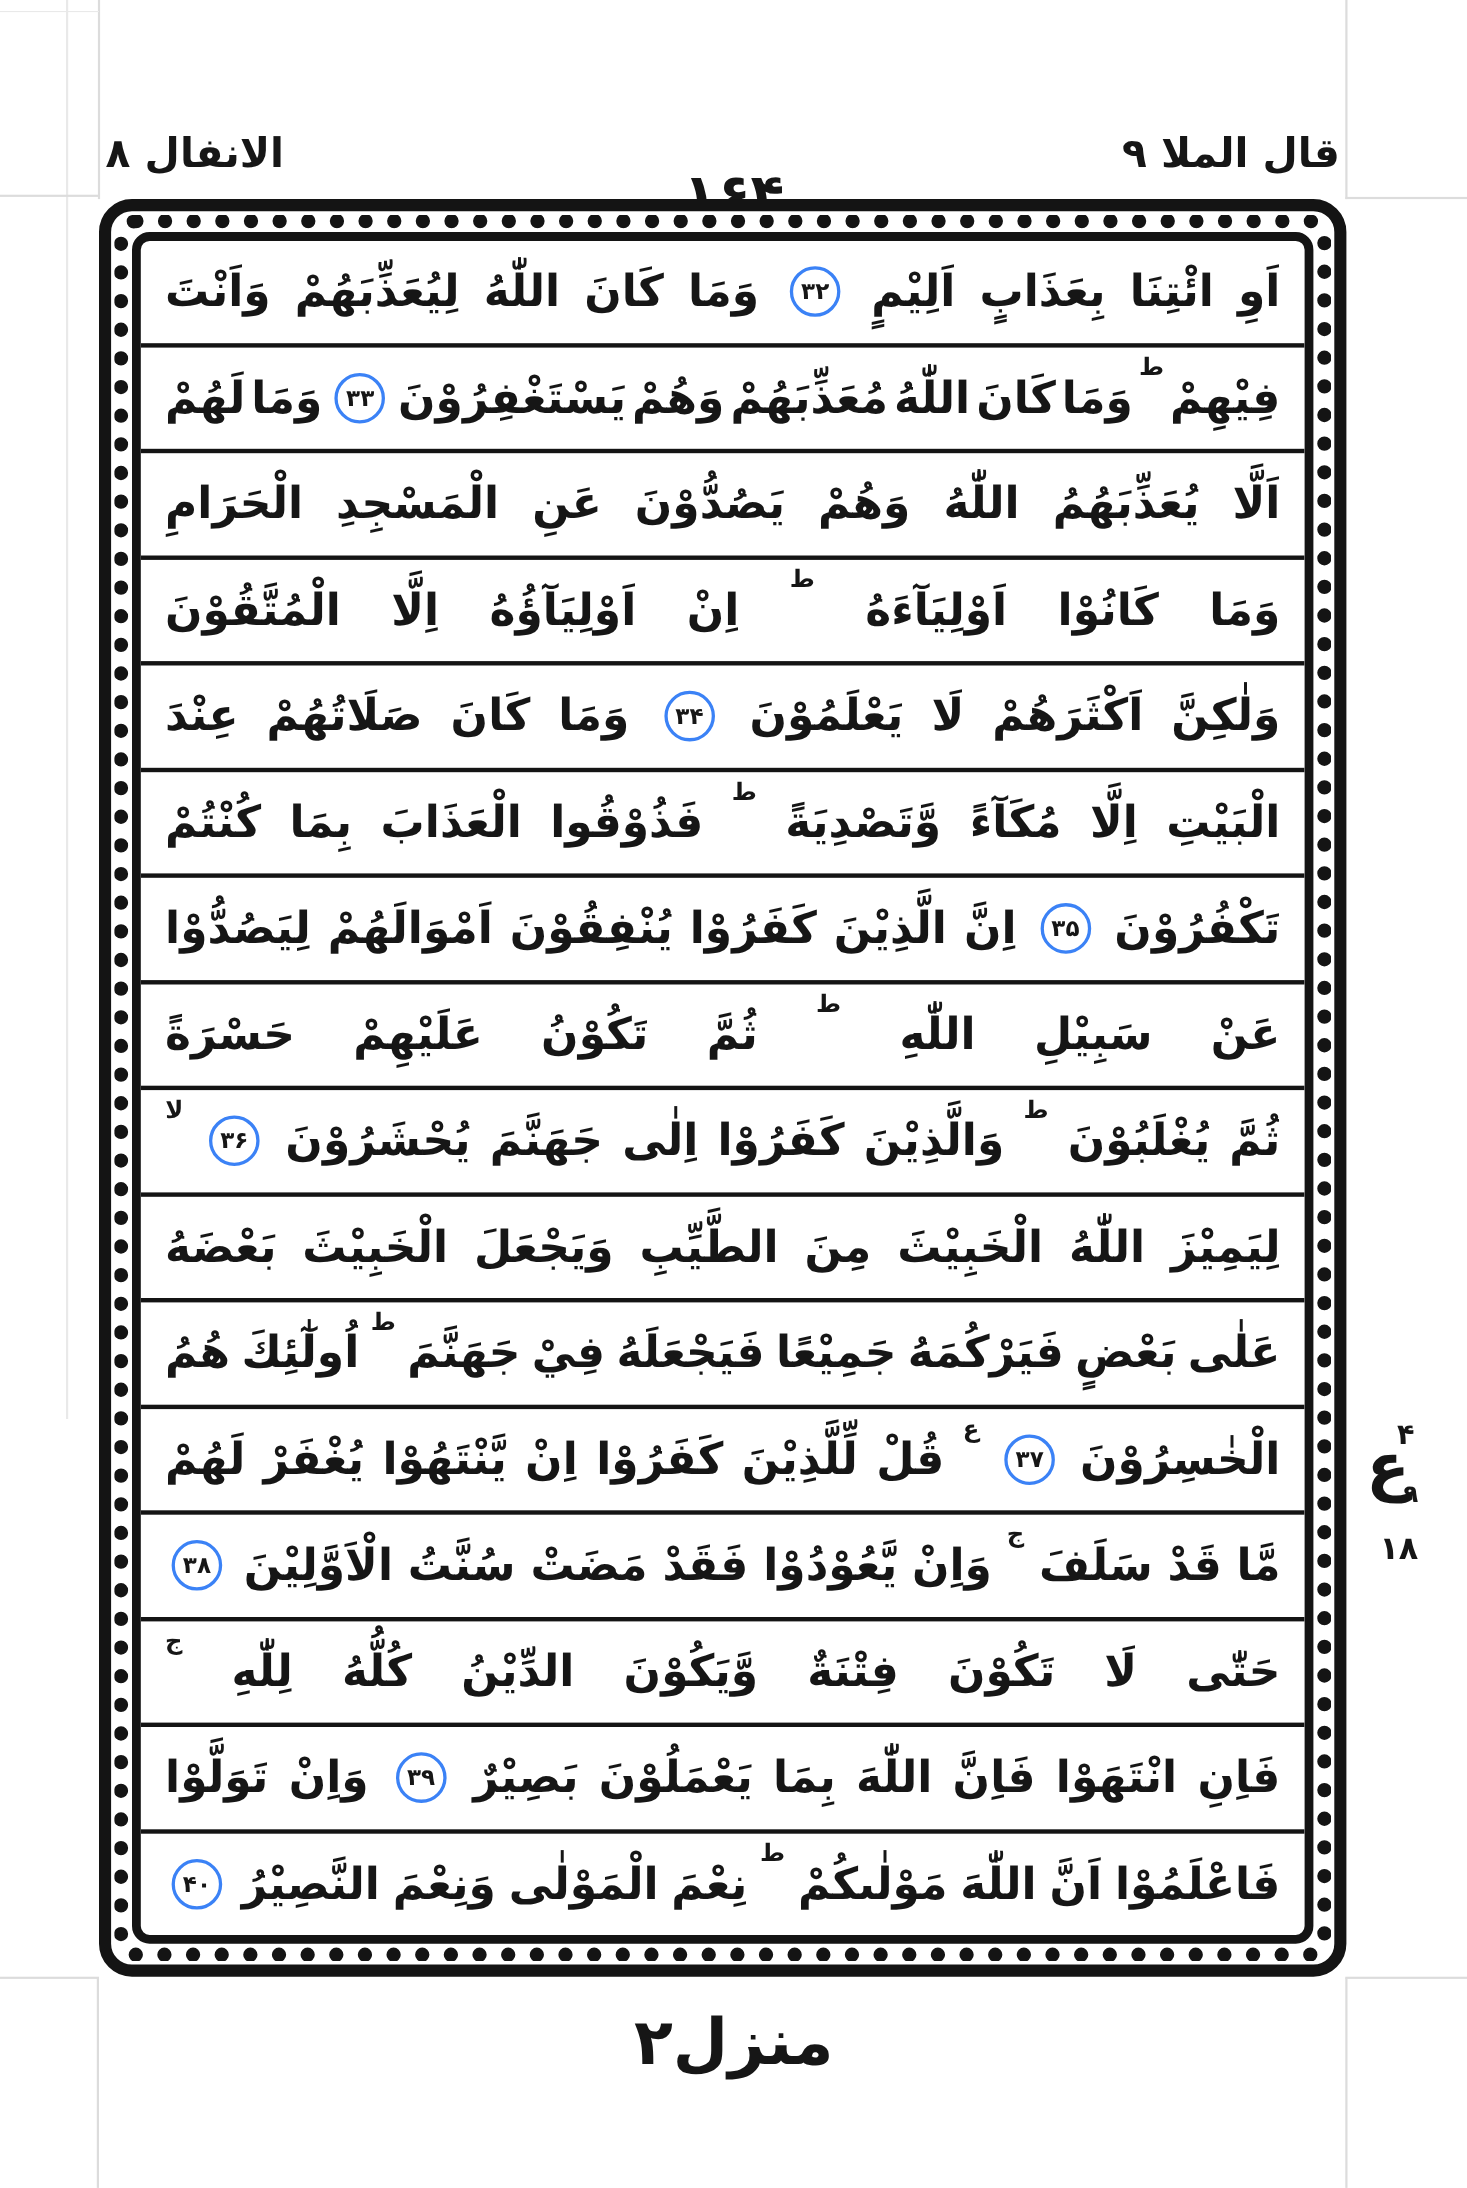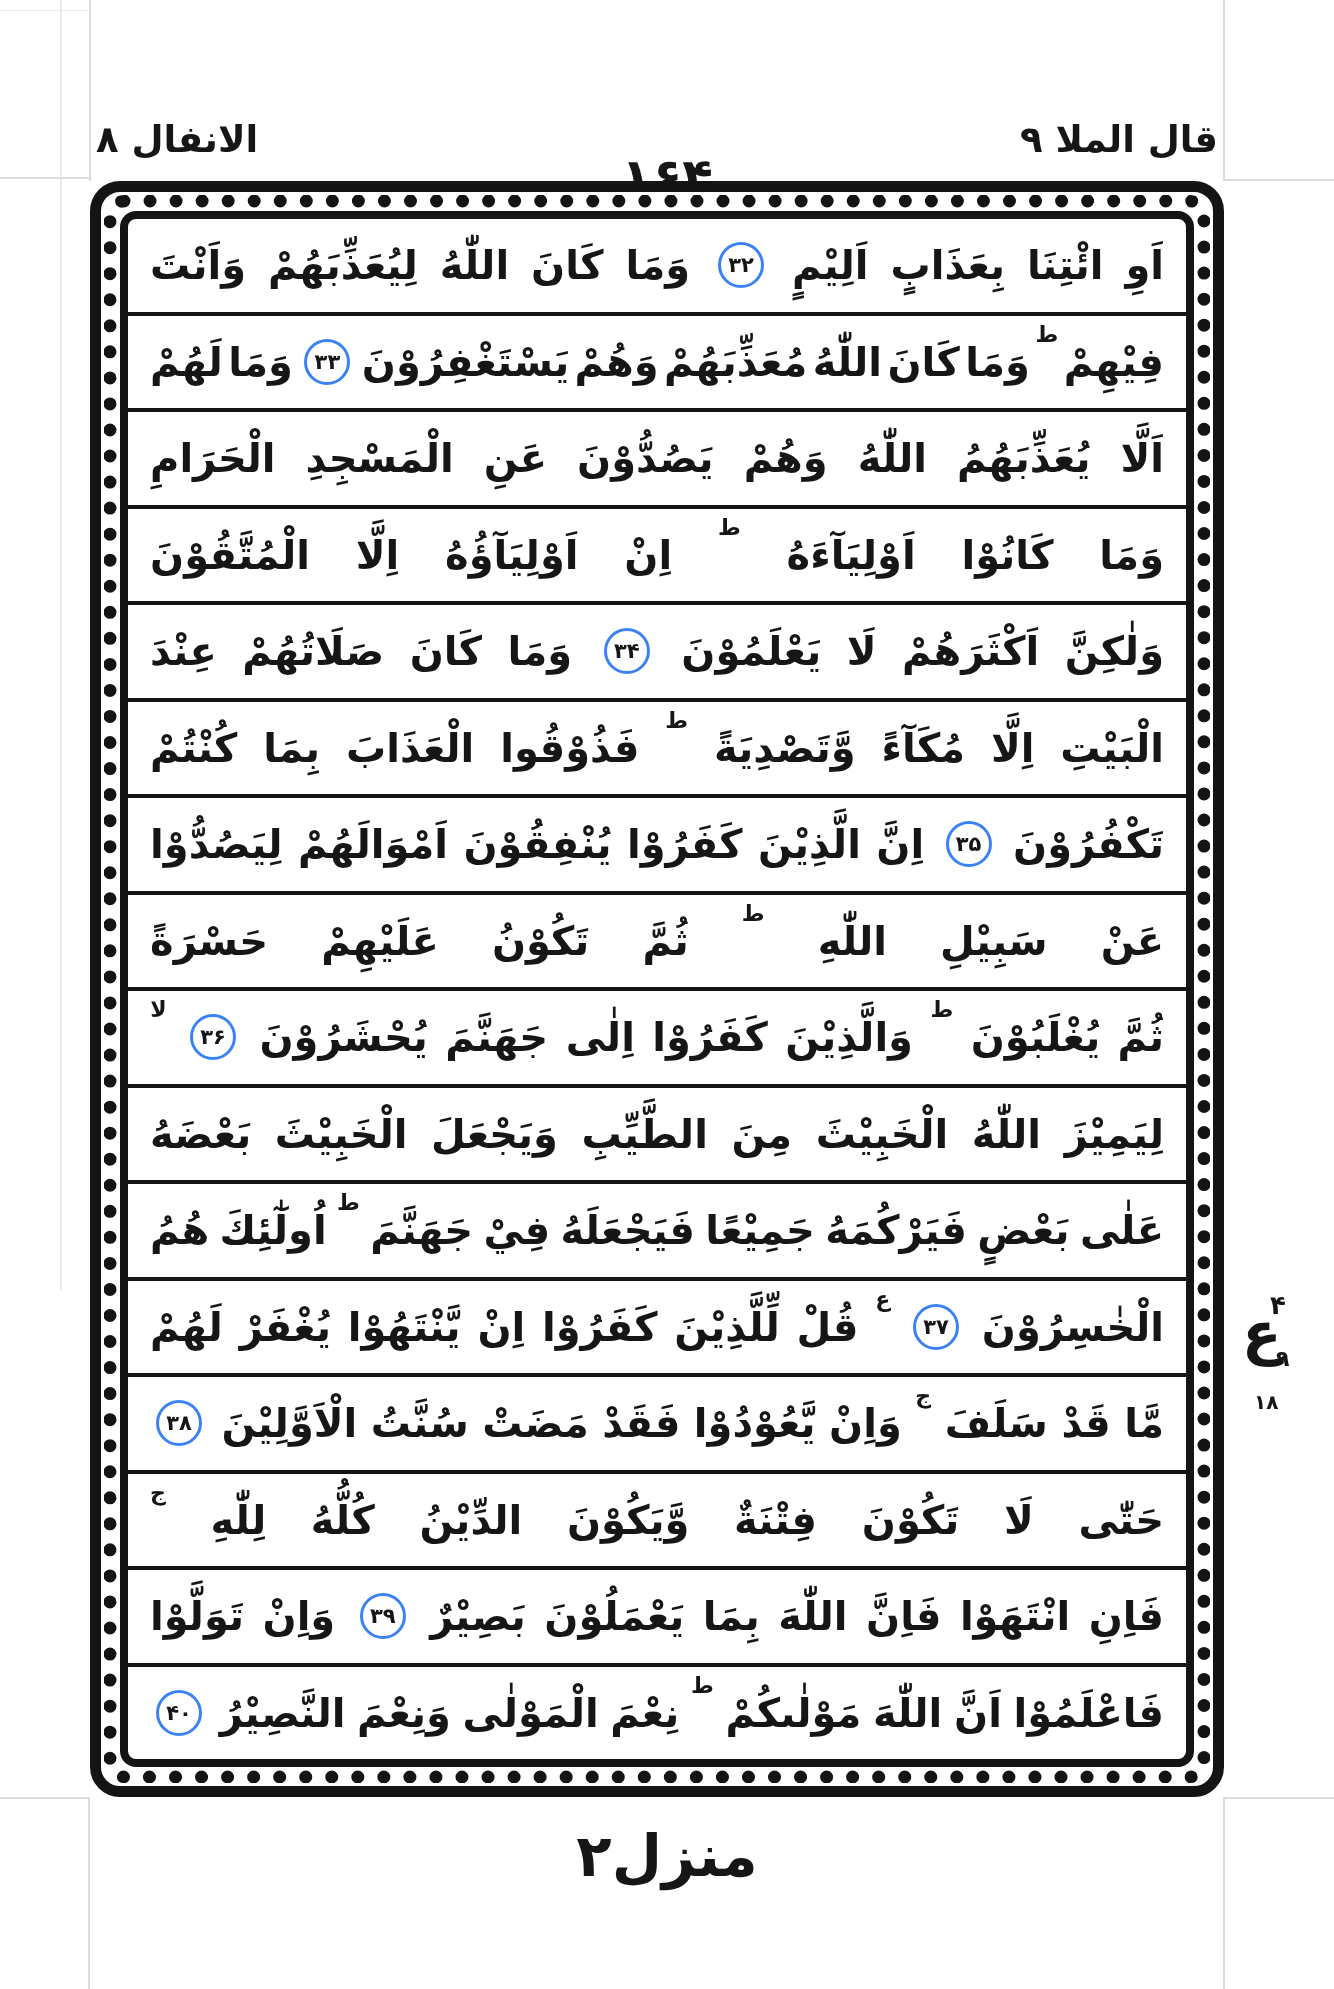--- a/index.html
+++ b/index.html
@@ -48,21 +48,21 @@
     font-size:22px;font-weight:bold;align-self:flex-start;
     margin-top:8px;line-height:1;
   }
 
   
   .ruku{position:absolute;left:1236px;top:1290px;width:86px;height:140px;}
   .ruku span{position:absolute;font-weight:bold;}
   .ruku .r-top{top:0;left:34px;font-size:26px;}
   .ruku .r-ain{top:14px;left:6px;font-size:58px;line-height:1;}
   .ruku .r-mid{top:56px;left:40px;font-size:22px;}
-  .ruku .r-bot{top:100px;left:18px;font-size:20px;text-align:right;}
+  .ruku .r-bot{top:100px;left:18px;font-size:29px;text-align:right;}
 
   
   .footer{position:absolute;top:1822px;left:50%;transform:translateX(-50%);
     font-size:58px;font-weight:bold;white-space:nowrap;}
 </style>
 </head>
 <body>
 
 <div class="scanline lighter" style="left:60px;top:0;width:2px;height:1290px;"></div>
 <div class="scanline" style="left:89px;top:0;width:2px;height:181px;"></div>

